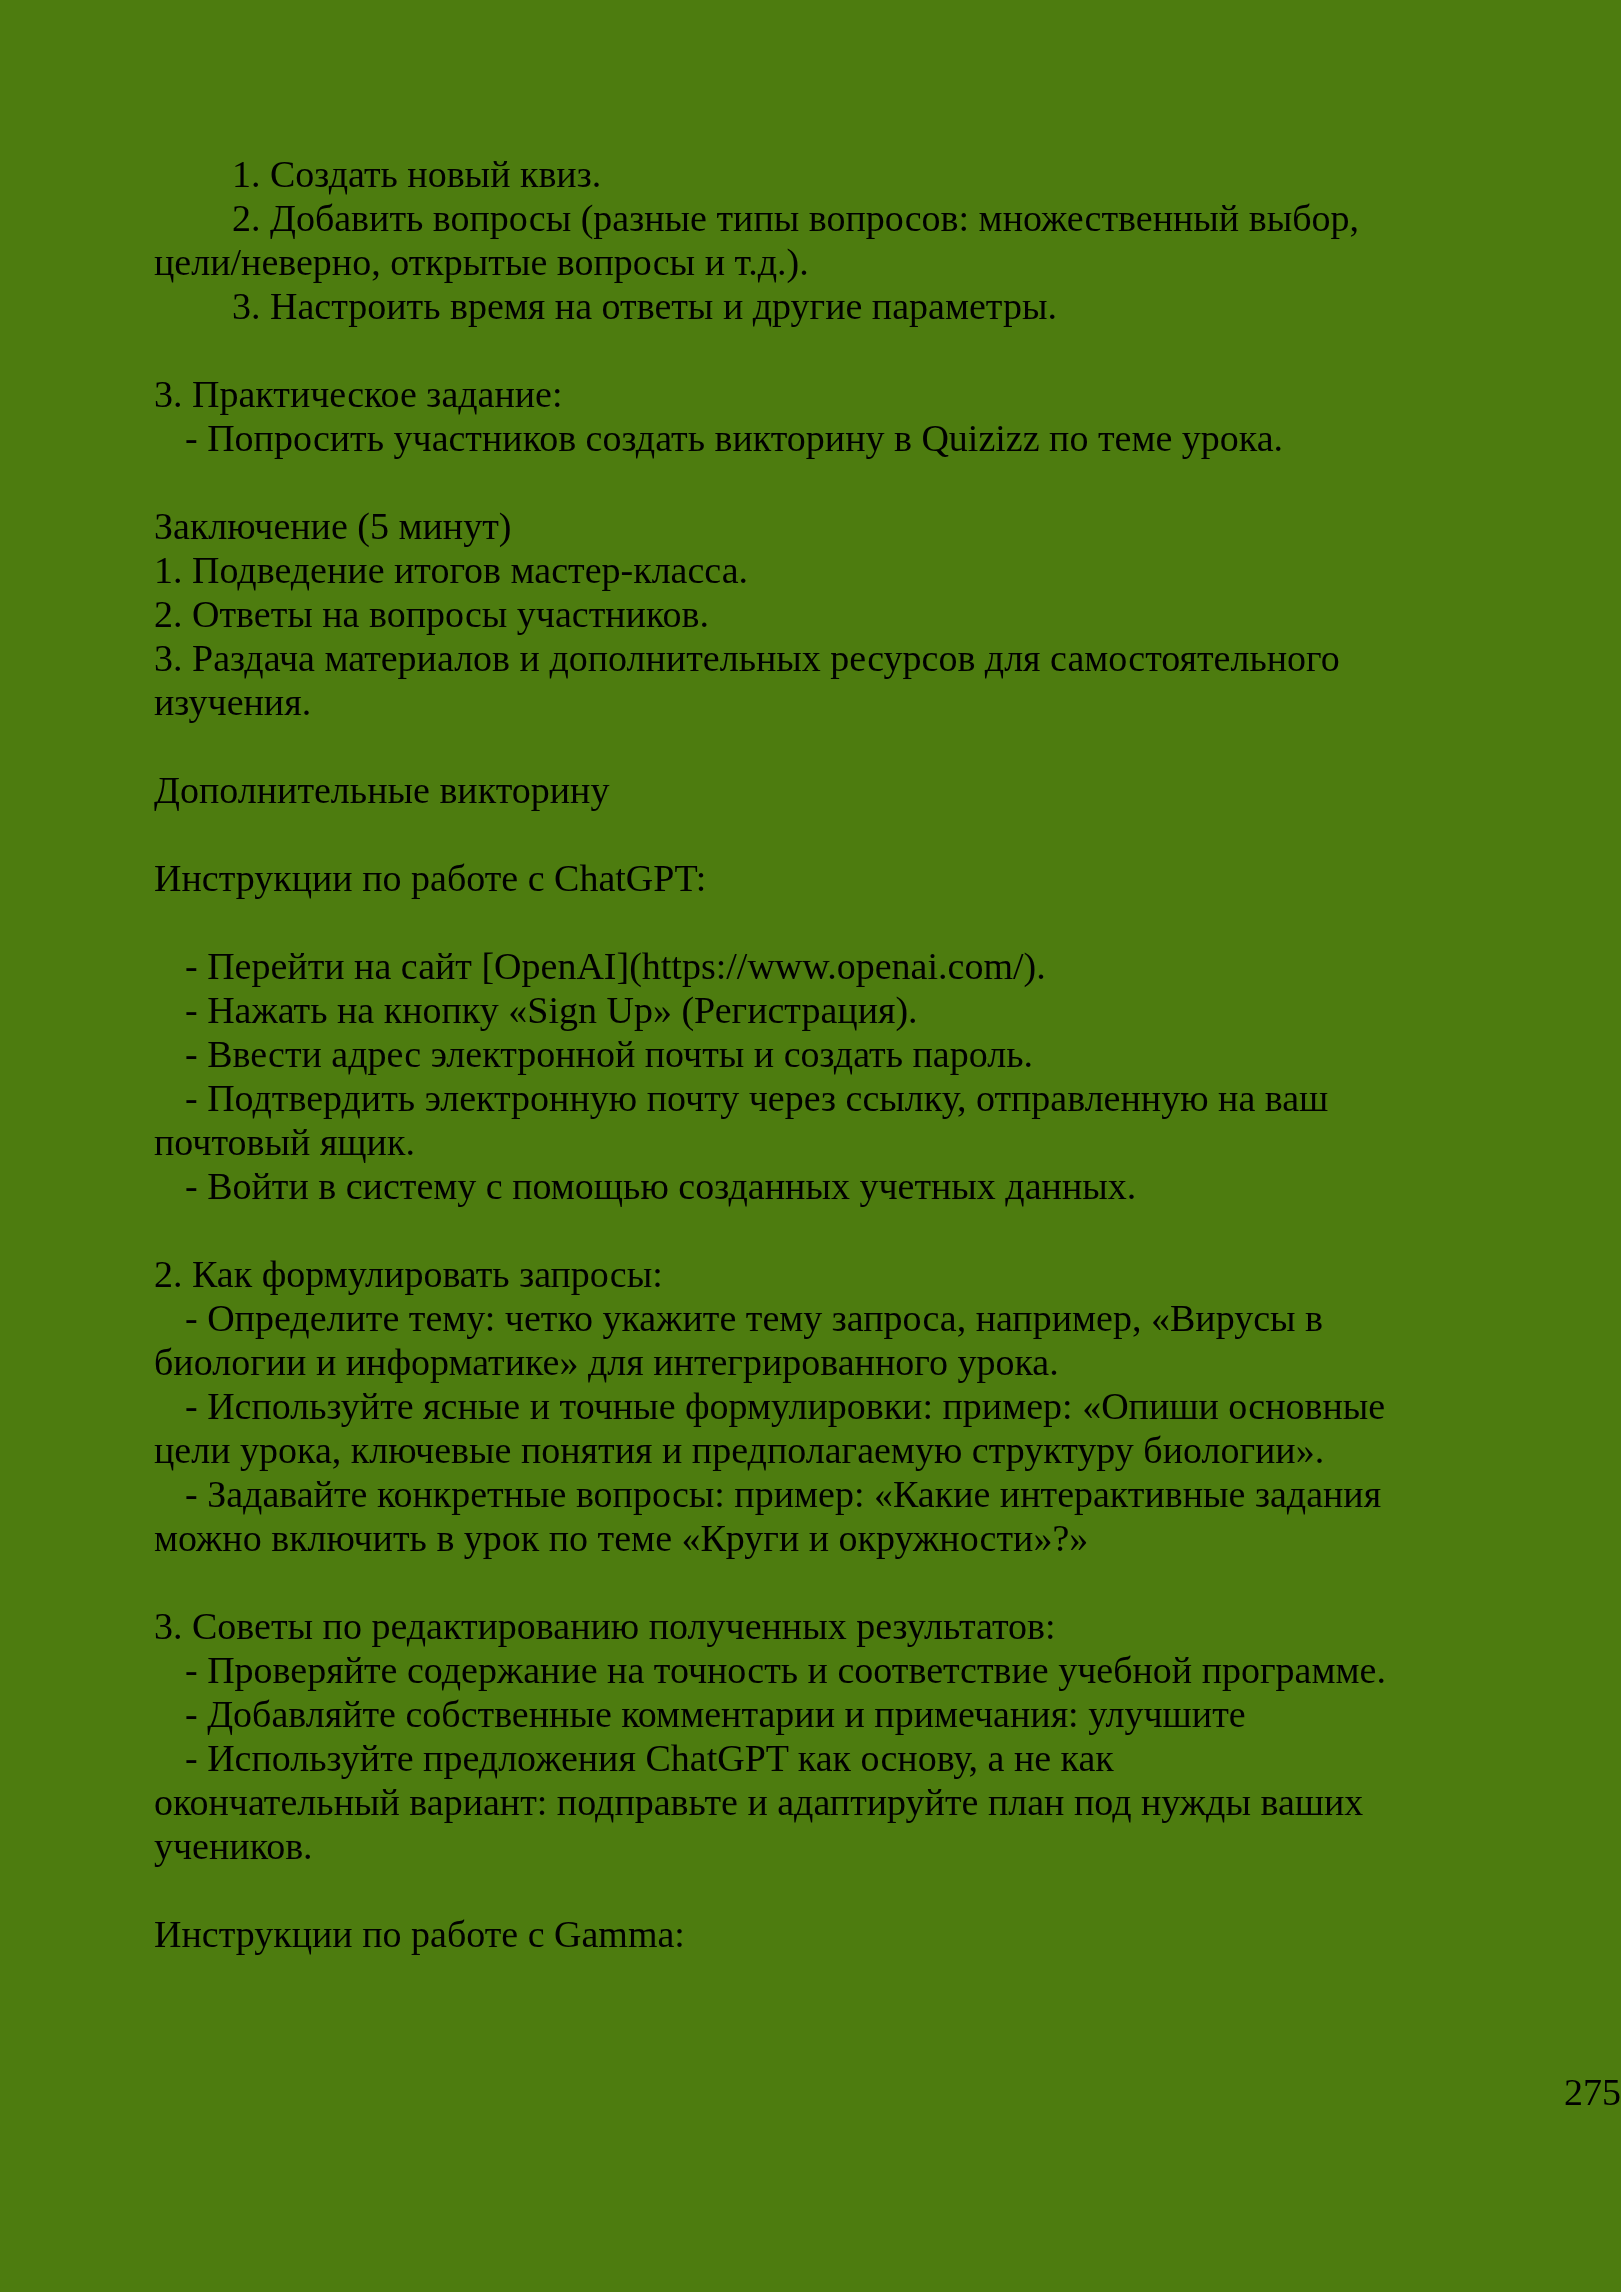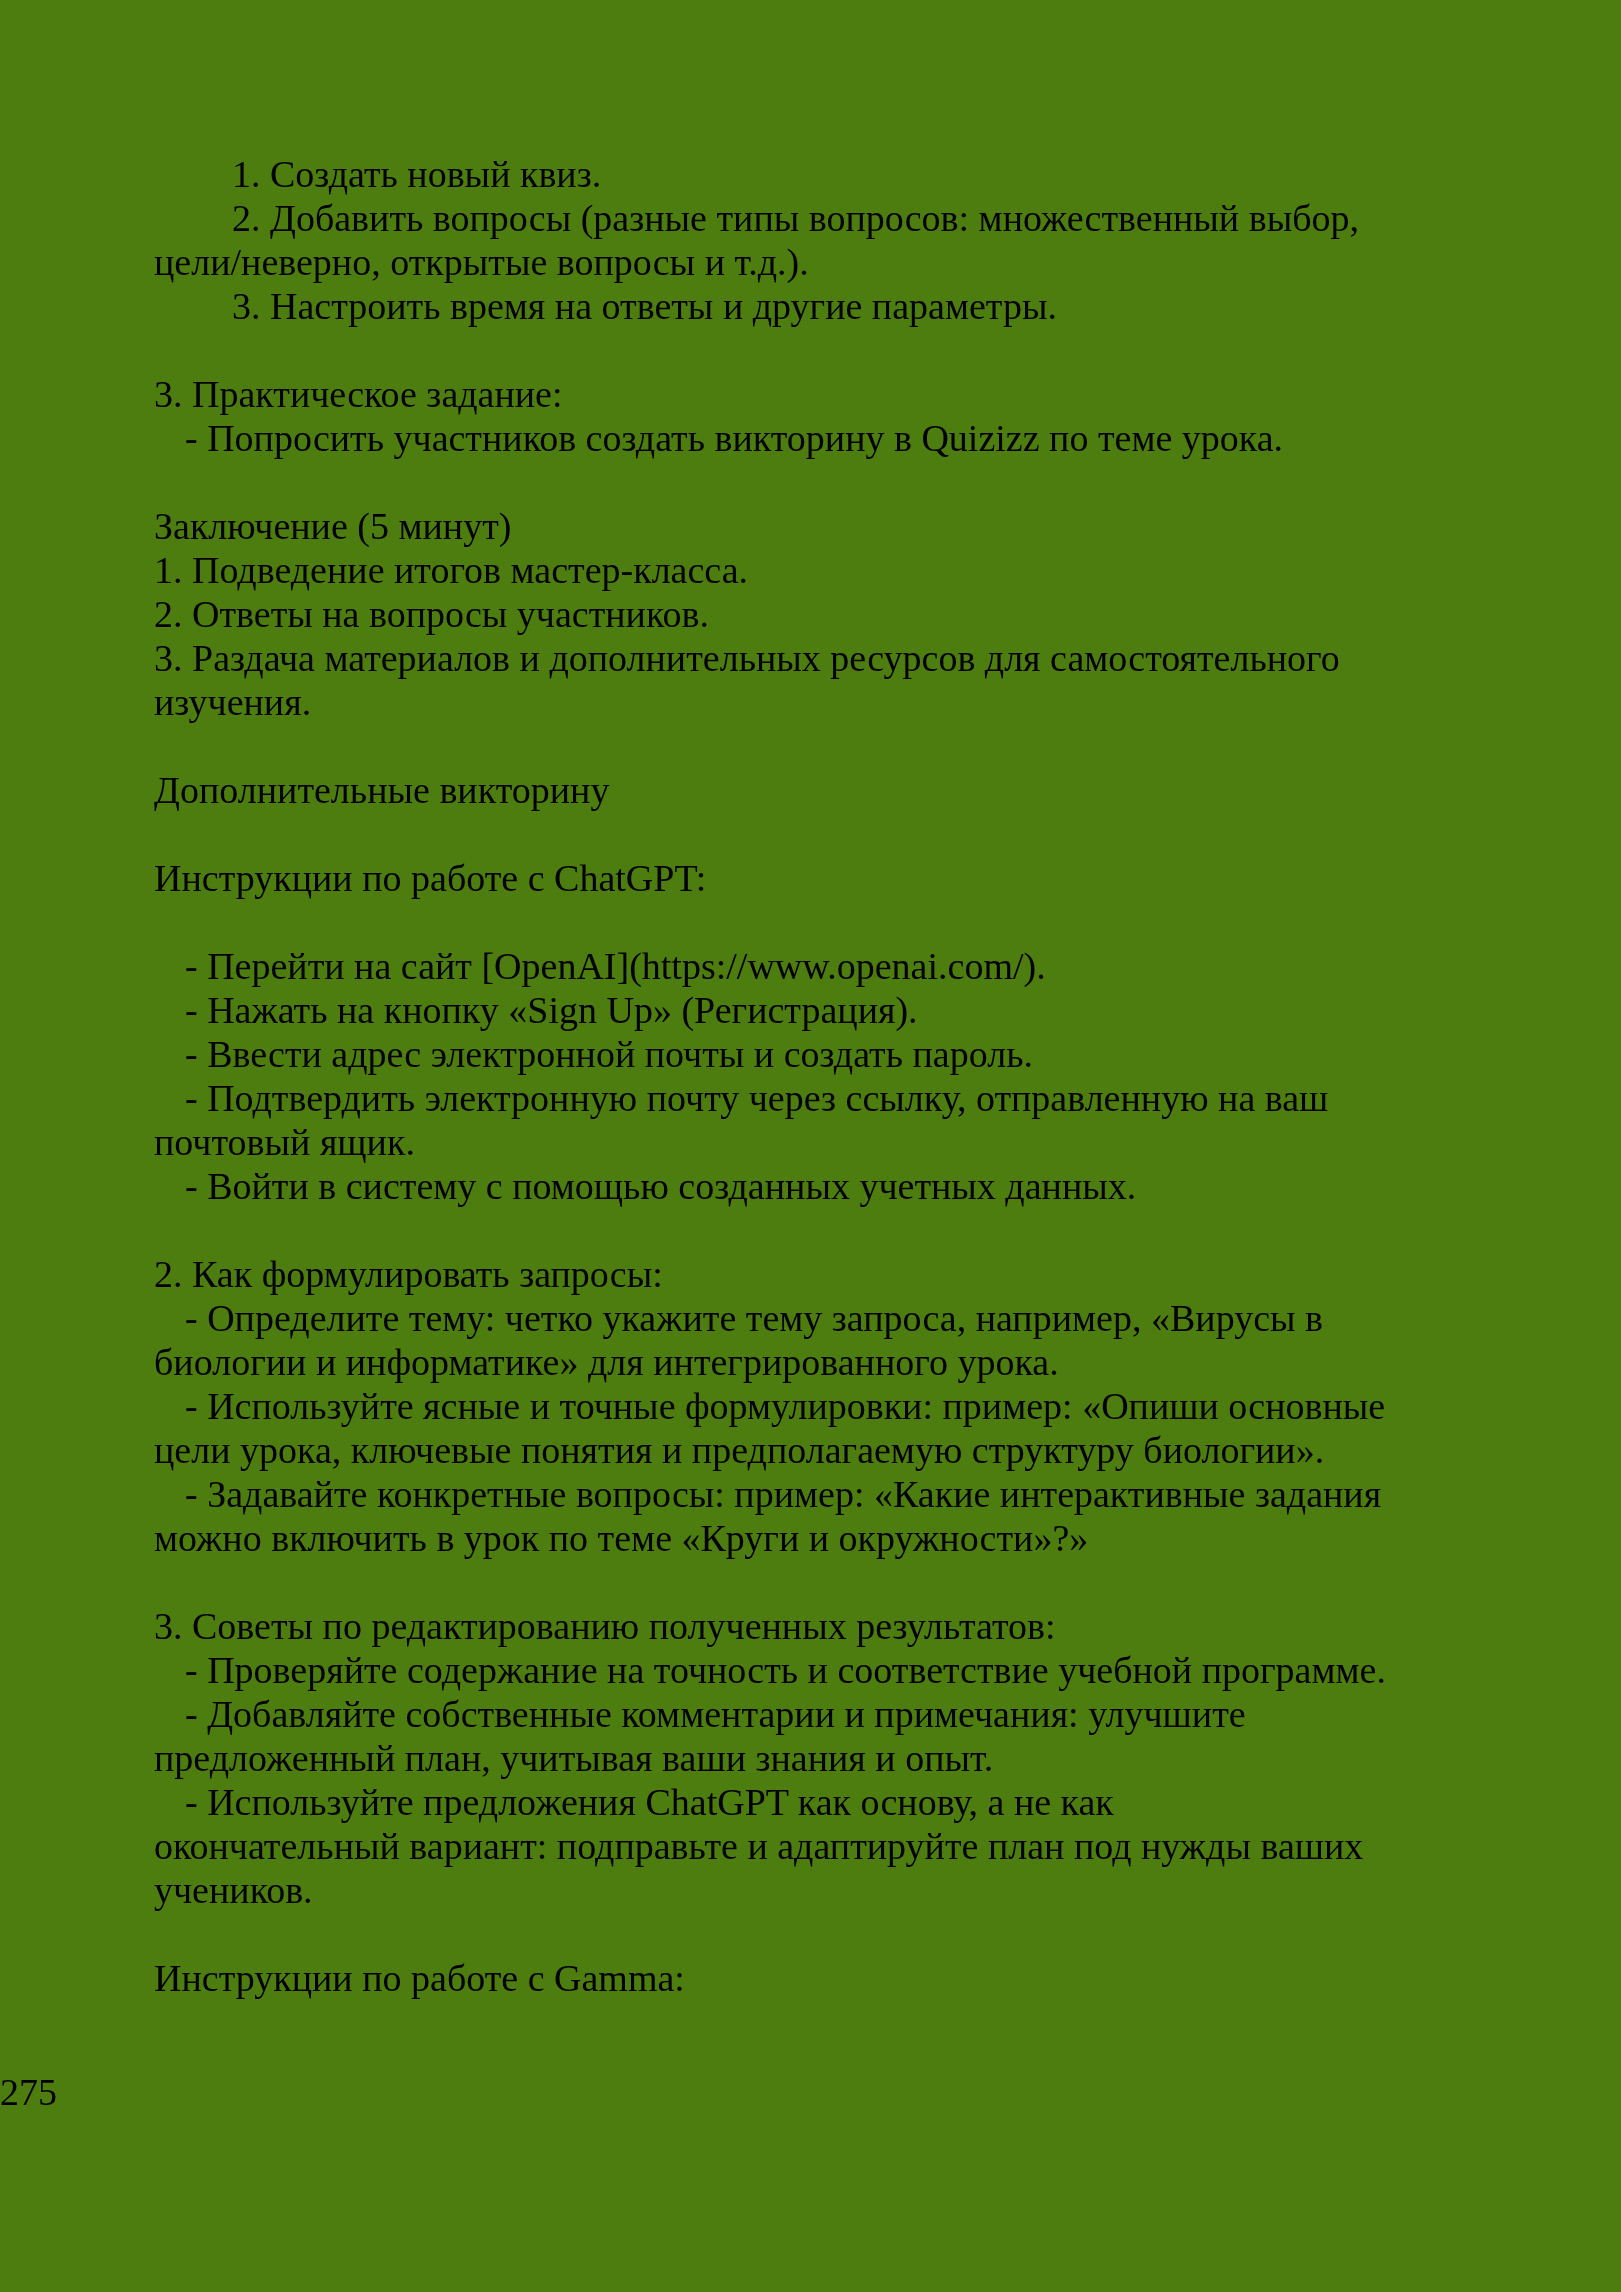--- a/index.html
+++ b/index.html
@@ -14,21 +14,21 @@
     overflow:hidden;
   }
   .content { position:absolute; left:154px; top:152px; width:1411px; }
   .line { min-height:44px; white-space:pre; }
   .ind-none { padding-left:0; }
   .ind-num  { padding-left:78px; }
   .ind-dash { padding-left:31px; }
   .b { font-weight:normal; }
   .footer {
     position:absolute; top:2070px; left:0; width:100%;
-    text-align:left; line-height:44px;
+    text-align:right; line-height:44px;
   }
 </style>
 </head>
 <body>
 
 <div class="page">
   <div class="content" id="content">
       <div class="line ind-num"><span>1. Создать новый квиз.</span></div>
       <div class="line ind-num"><span>2. Добавить вопросы (разные типы вопросов: множественный выбор,</span></div>
       <div class="line ind-none"><span>цели/неверно, открытые вопросы и т.д.).</span></div>
@@ -58,21 +58,20 @@
       <div class="line ind-dash"><span>- </span><span class="b">Определите тему:</span><span> четко укажите тему запроса, например, «Вирусы в</span></div>
       <div class="line ind-none"><span>биологии и информатике» для интегрированного урока.</span></div>
       <div class="line ind-dash"><span>- </span><span class="b">Используйте ясные и точные формулировки:</span><span> пример: «Опиши основные</span></div>
       <div class="line ind-none"><span>цели урока, ключевые понятия и предполагаемую структуру биологии».</span></div>
       <div class="line ind-dash"><span>- </span><span class="b">Задавайте конкретные вопросы:</span><span> пример: «Какие интерактивные задания</span></div>
       <div class="line ind-none"><span>можно включить в урок по теме «Круги и окружности»?»</span></div>
       <div class="line ind-none"></div>
       <div class="line ind-none"><span class="b">3. Советы по редактированию полученных результатов:</span></div>
       <div class="line ind-dash"><span>- </span><span class="b">Проверяйте содержание на точность и соответствие учебной программе.</span></div>
       <div class="line ind-dash"><span>- </span><span class="b">Добавляйте собственные комментарии и примечания:</span><span> улучшите</span></div>
-      <div class="line ind-none"><span>предложенный план, учитывая ваши знания и опыт.</span></div>
       <div class="line ind-dash"><span>- </span><span class="b">Используйте предложения ChatGPT как основу, а не как</span></div>
       <div class="line ind-none"><span class="b">окончательный вариант:</span><span> подправьте и адаптируйте план под нужды ваших</span></div>
       <div class="line ind-none"><span>учеников.</span></div>
       <div class="line ind-none"></div>
       <div class="line ind-none"><span class="b">Инструкции по работе с Gamma:</span></div>
     </div>
   <div class="footer">275</div>
 </div>
 
 

